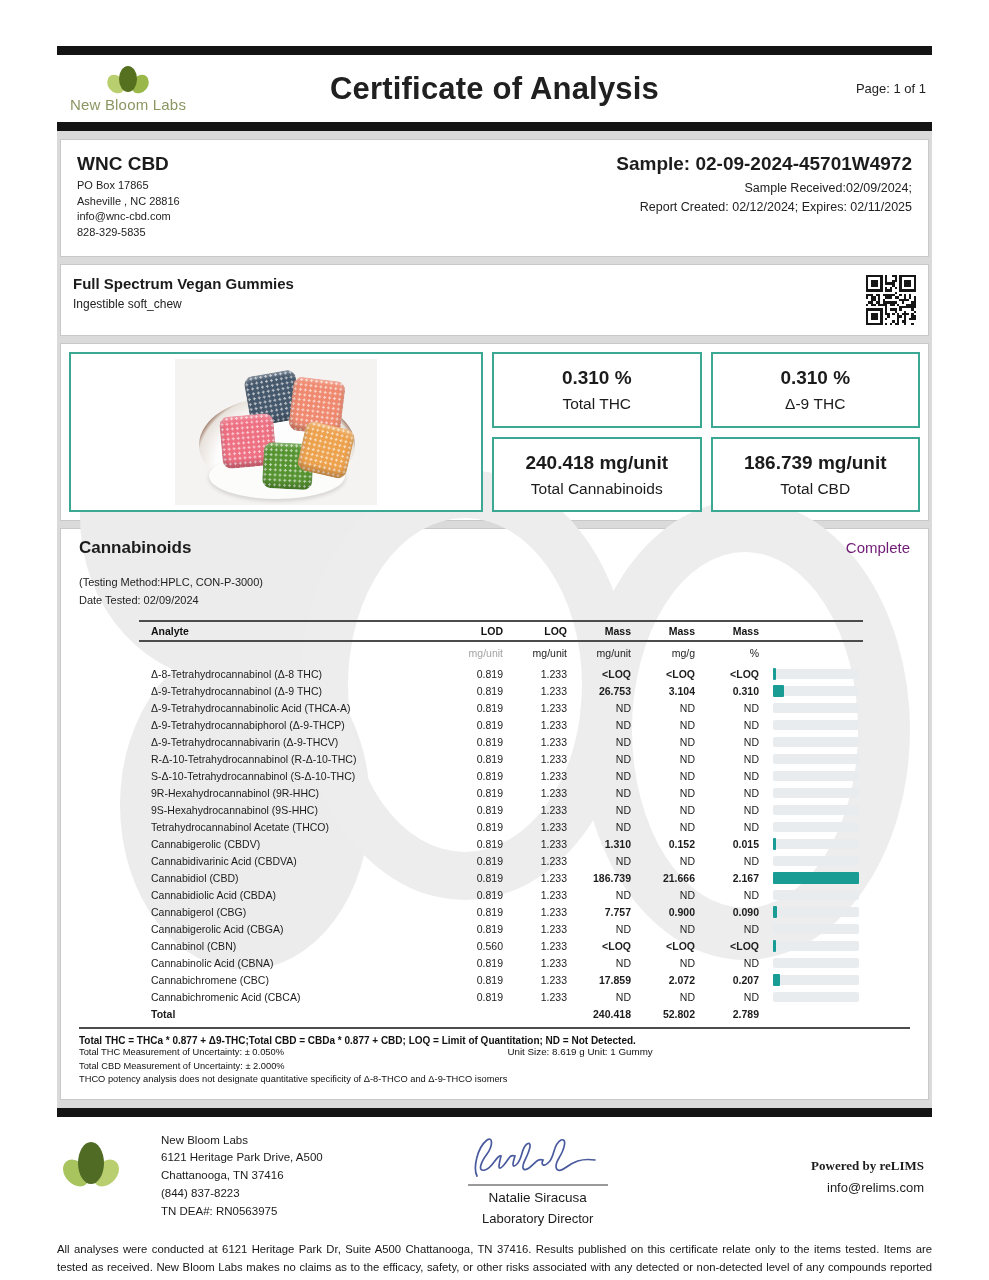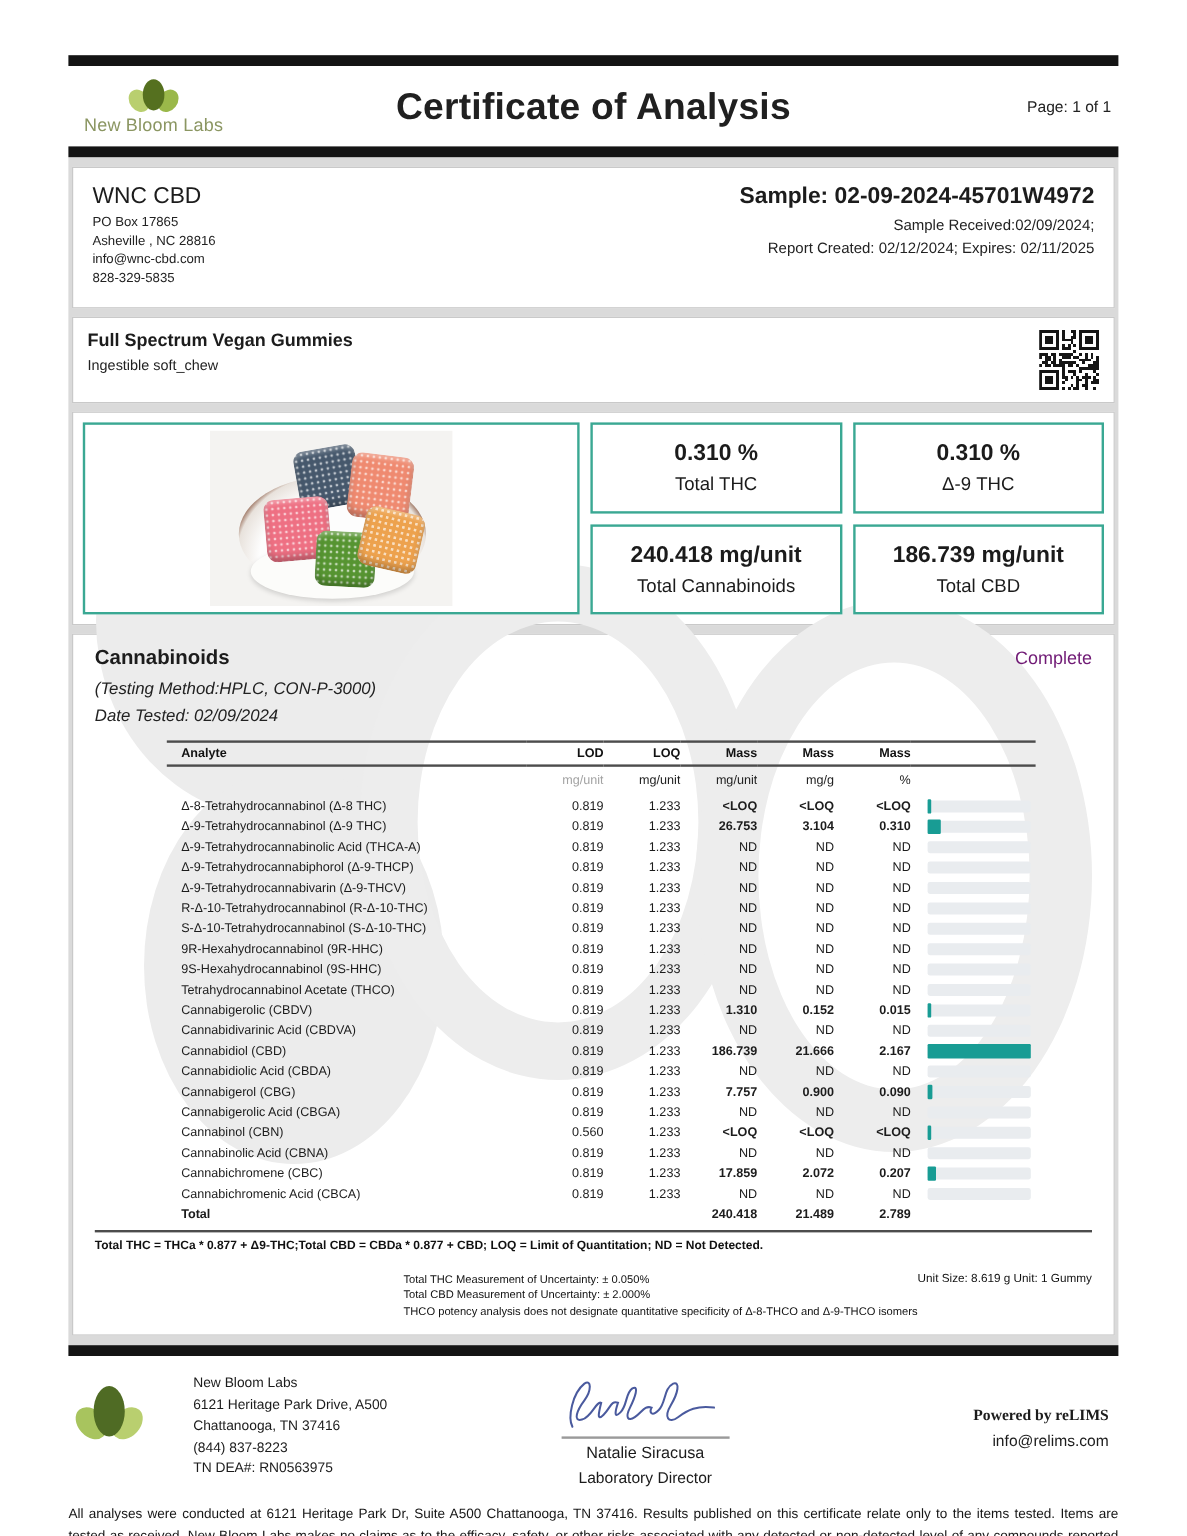--- a/index.html
+++ b/index.html
@@ -23,21 +23,21 @@
   .page-num { font-size:13px; color:#222; width:130px; text-align:right; }
 
   
   .content { position:relative; margin:0 57px; width:875px; background:#dadada; padding:8px 3px; }
   .card { position:relative; background:#ffffff; border:1px solid #c9c9c9; margin-bottom:7px; }
   .card > * { position:relative; z-index:10; }
   .card:last-child { margin-bottom:0; }
 
   
   .client-card { display:flex; justify-content:space-between; padding:13px 16px 16px; min-height:99px; }
-  .client-name { font-size:19px; font-weight:400; margin-bottom:3px; }
+  .client-name { font-size:19px; font-weight:700; margin-bottom:3px; }
   .client-line { font-size:11px; line-height:1.42; color:#222; }
   .sample-block { text-align:right; }
   .sample-id { font-size:19px; font-weight:600; margin-bottom:4px; }
   .sample-line { font-size:12.5px; line-height:1.5; color:#222; }
 
   
   .product-card { display:flex; justify-content:space-between; align-items:flex-start; padding:10px 12px; min-height:70px; }
   .product-name { font-size:15px; font-weight:600; margin-bottom:5px; }
   .product-type { font-size:12px; color:#222; }
   .qr { width:50px; height:50px; }
@@ -62,21 +62,21 @@
   .result-box { border:2px solid #3aa893; background:#fff; display:flex; flex-direction:column;
                 align-items:center; justify-content:center; gap:6px; padding:6px; }
   .result-value { font-size:19px; font-weight:700; color:#1b1b1b; }
   .result-label { font-size:15.5px; color:#1b1b1b; }
 
   
   .cann-card { padding:9px 18px 12px; }
   .cann-head { display:flex; justify-content:space-between; align-items:baseline; }
   .cann-title { font-size:17px; font-weight:700; }
   .cann-status { font-size:15px; color:#701a75; }
-  .cann-meta { font-size:14px; color:#222; margin-top:4px; line-height:1.6;font-style:italic; }
+  .cann-meta { font-size:11px; color:#222; margin-top:16px; line-height:1.6; }
 
   table.cann { width:720px; margin:10px 0 0 60px; border-collapse:collapse; table-layout:fixed; }
   table.cann col.c-analyte { width:300px; }
   table.cann col.c-num { width:64px; }
   table.cann col.c-bar { width:104px; }
   table.cann th, table.cann td { font-size:10.5px; padding:2.5px 0; text-align:right; white-space:nowrap;
        overflow:hidden; vertical-align:middle; }
   table.cann th { font-weight:700; color:#111; }
   tr.head-row th { border-top:2px solid #4c4c4c; border-bottom:2px solid #4c4c4c; padding:3px 0; }
   tr.head-row th:first-child, table.cann td:first-child { text-align:left; padding-left:12px; }
@@ -85,21 +85,21 @@
   tr.units-row td { padding:5px 0 7px; color:#1d1d1d; }
   tr.units-row td.grey { color:#a3a3a3; }
   td.em { font-weight:700; }
   tr.total-row td { font-weight:700; padding-bottom:5px; }
   td.bar-cell { padding-left:14px; }
   .bar-track { position:relative; width:86px; height:10px; background:#e9ecef; border-radius:2px; margin-left:14px; }
   .bar-fill { position:absolute; left:0; top:-1px; height:12px; background:#189c94; border-radius:1px; }
 
   .foot-rule { border-top:2px solid #4c4c4c; margin-top:2px; padding-top:6px; }
   .formula { font-size:10px; font-weight:600; color:#111; }
-  .small-notes { display:flex; justify-content:flex-end; margin-top:16px; }
+  .small-notes { display:flex; justify-content:flex-start; }
   .small-notes .left div { font-size:9.3px; line-height:1.45; color:#111; }
   .unit-size { font-size:9.8px; color:#111; }
 
   
   .pfooter { position:relative; z-index:10; margin:0 57px; width:875px; display:flex; align-items:flex-start;
              padding:15px 8px 6px; min-height:96px; }
   .f-bloom { position:relative; width:52px; height:56px; margin-top:8px; }
   .f-bloom i { position:absolute; border-radius:50%; }
   .f-bloom .p-left  { left:0;  top:18px; width:22px; height:30px; background:#a8c45e; transform:rotate(-42deg); }
   .f-bloom .p-right { right:0; top:18px; width:22px; height:30px; background:#b9cf6f; transform:rotate(42deg); }
@@ -642,21 +642,21 @@
             <div class="bar-track">
               
             </div>
           </td>
         </tr>
             <tr class="total-row">
           <td>Total</td>
           <td></td>
           <td></td>
           <td class="em">240.418</td>
-          <td class="em">21.489</td>
+          <td class="em">52.802</td>
           <td class="em">2.789</td>
           <td class="bar-cell">
             <div class="bar-track" style="visibility: hidden;">
               
             </div>
           </td>
         </tr>
           </tbody>
       </table>
 

